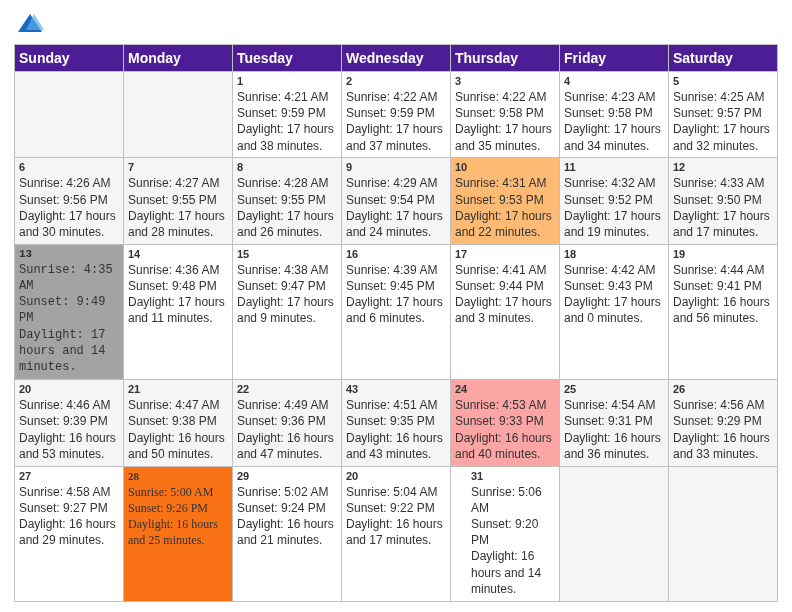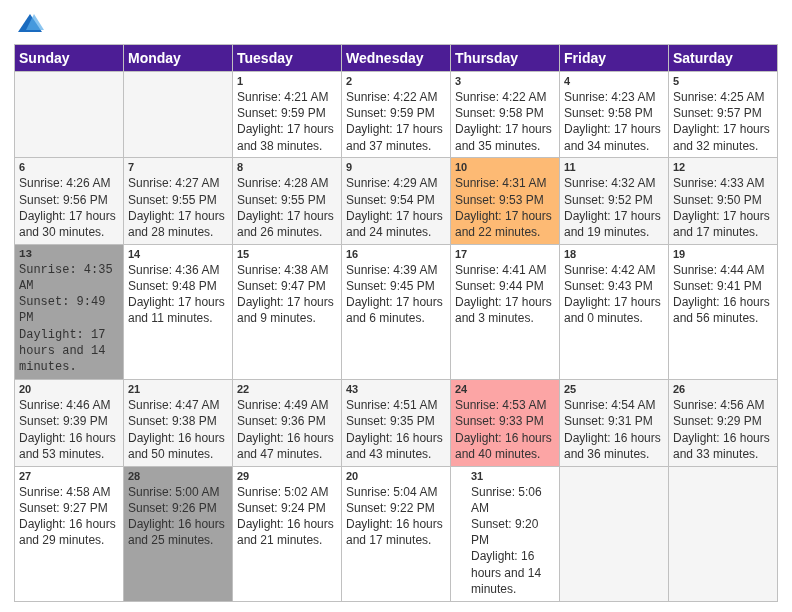--- a/index.html
+++ b/index.html
@@ -253,21 +253,21 @@
           <td style="background: rgb(245, 245, 245);">
             <span class="day-num">26</span>
             <div class="day-info">Sunrise: 4:56 AM<br>Sunset: 9:29 PM<br>Daylight: 16 hours and 33 minutes.</div>
           </td>
         </tr>
         <tr class="week-row">
           <td style="background: rgb(255, 255, 255);">
             <span class="day-num">27</span>
             <div class="day-info">Sunrise: 4:58 AM<br>Sunset: 9:27 PM<br>Daylight: 16 hours and 29 minutes.</div>
           </td>
-          <td style="background: #a3a3a3;">
+          <td style="background: #f97316; font-family: Liberation Serif, serif;">
             <span class="day-num">28</span>
             <div class="day-info">Sunrise: 5:00 AM<br>Sunset: 9:26 PM<br>Daylight: 16 hours and 25 minutes.</div>
           </td>
           <td style="background: rgb(255, 255, 255); border-radius: 15px;">
             <span class="day-num">29</span>
             <div class="day-info">Sunrise: 5:02 AM<br>Sunset: 9:24 PM<br>Daylight: 16 hours and 21 minutes.</div>
           </td>
           <td style="background: rgb(255, 255, 255);">
             <span class="day-num">20</span>
             <div class="day-info">Sunrise: 5:04 AM<br>Sunset: 9:22 PM<br>Daylight: 16 hours and 17 minutes.</div>

